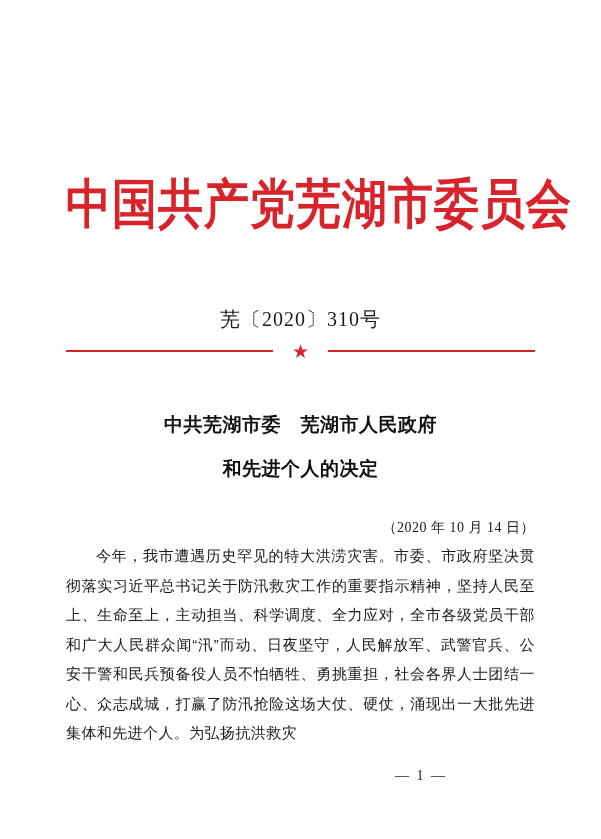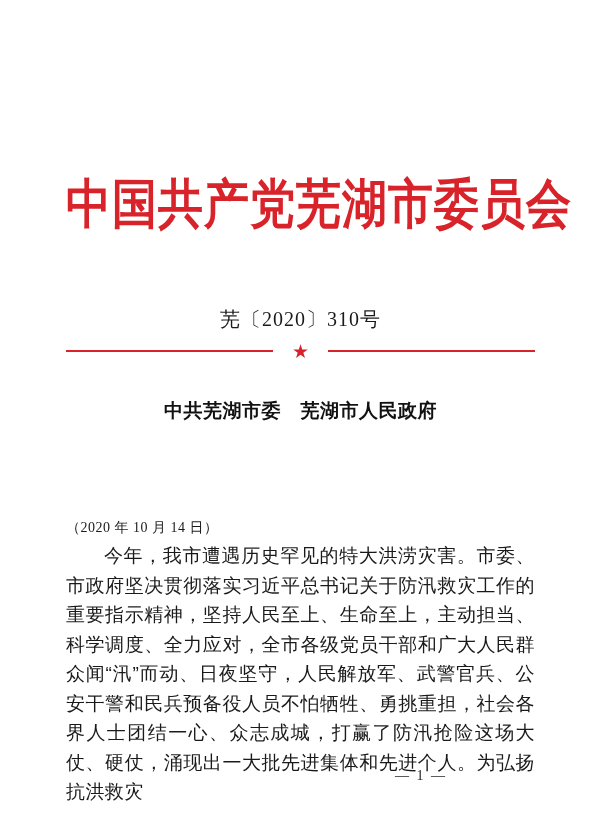--- a/index.html
+++ b/index.html
@@ -92,43 +92,43 @@
     left: 0;
     width: 469px;
     text-align: center;
     font-family: "Liberation Serif", serif;
     font-weight: bold;
     font-size: 19px;
     color: #111111;
     line-height: 30px;
     letter-spacing: 0.5px;
   }
-  .title-line { display: block; white-space: nowrap; }
+  .title-line { display: block; white-space: nowrap; margin-top: 14px; }
 
   
   .date-line {
     position: absolute;
     top: 519px;
     left: 0;
     width: 469px;
-    text-align: left;
+    text-align: right;
     font-family: "Liberation Serif", serif;
     font-size: 14px;
     color: #1a1a1a;
     letter-spacing: 0.5px;
   }
 
   
   .paragraph {
     position: absolute;
     top: 541px;
     left: 0;
     width: 469px;
     font-family: "Liberation Sans", sans-serif;
-    font-size: 19px;
+    font-size: 15px;
     color: #1a1a1a;
     line-height: 29.5px;
     text-align: justify;
     text-indent: 2em;
     letter-spacing: 0.4px;
   }
 
   
   .page-number {
     position: absolute;
@@ -151,20 +151,21 @@
     <div class="doc-number">芜〔2020〕310号</div>
 
     <div class="rule-wrap">
       <div class="rule-line left"></div>
       <div class="rule-star">★</div>
       <div class="rule-line right"></div>
     </div>
 
     <div class="title-block">
       <span class="title-line">中共芜湖市委　芜湖市人民政府</span>
+      <span class="title-line">和先进个人的决定</span>
     </div>
 
     <div class="date-line">（2020 年 10 月 14 日）</div>
 
     <div class="paragraph">今年，我市遭遇历史罕见的特大洪涝灾害。市委、市政府坚决贯彻落实习近平总书记关于防汛救灾工作的重要指示精神，坚持人民至上、生命至上，主动担当、科学调度、全力应对，全市各级党员干部和广大人民群众闻“汛”而动、日夜坚守，人民解放军、武警官兵、公安干警和民兵预备役人员不怕牺牲、勇挑重担，社会各界人士团结一心、众志成城，打赢了防汛抢险这场大仗、硬仗，涌现出一大批先进集体和先进个人。为弘扬抗洪救灾</div>
 
   </div>
 
   <div class="page-number">— 1 —</div>
 </div>

